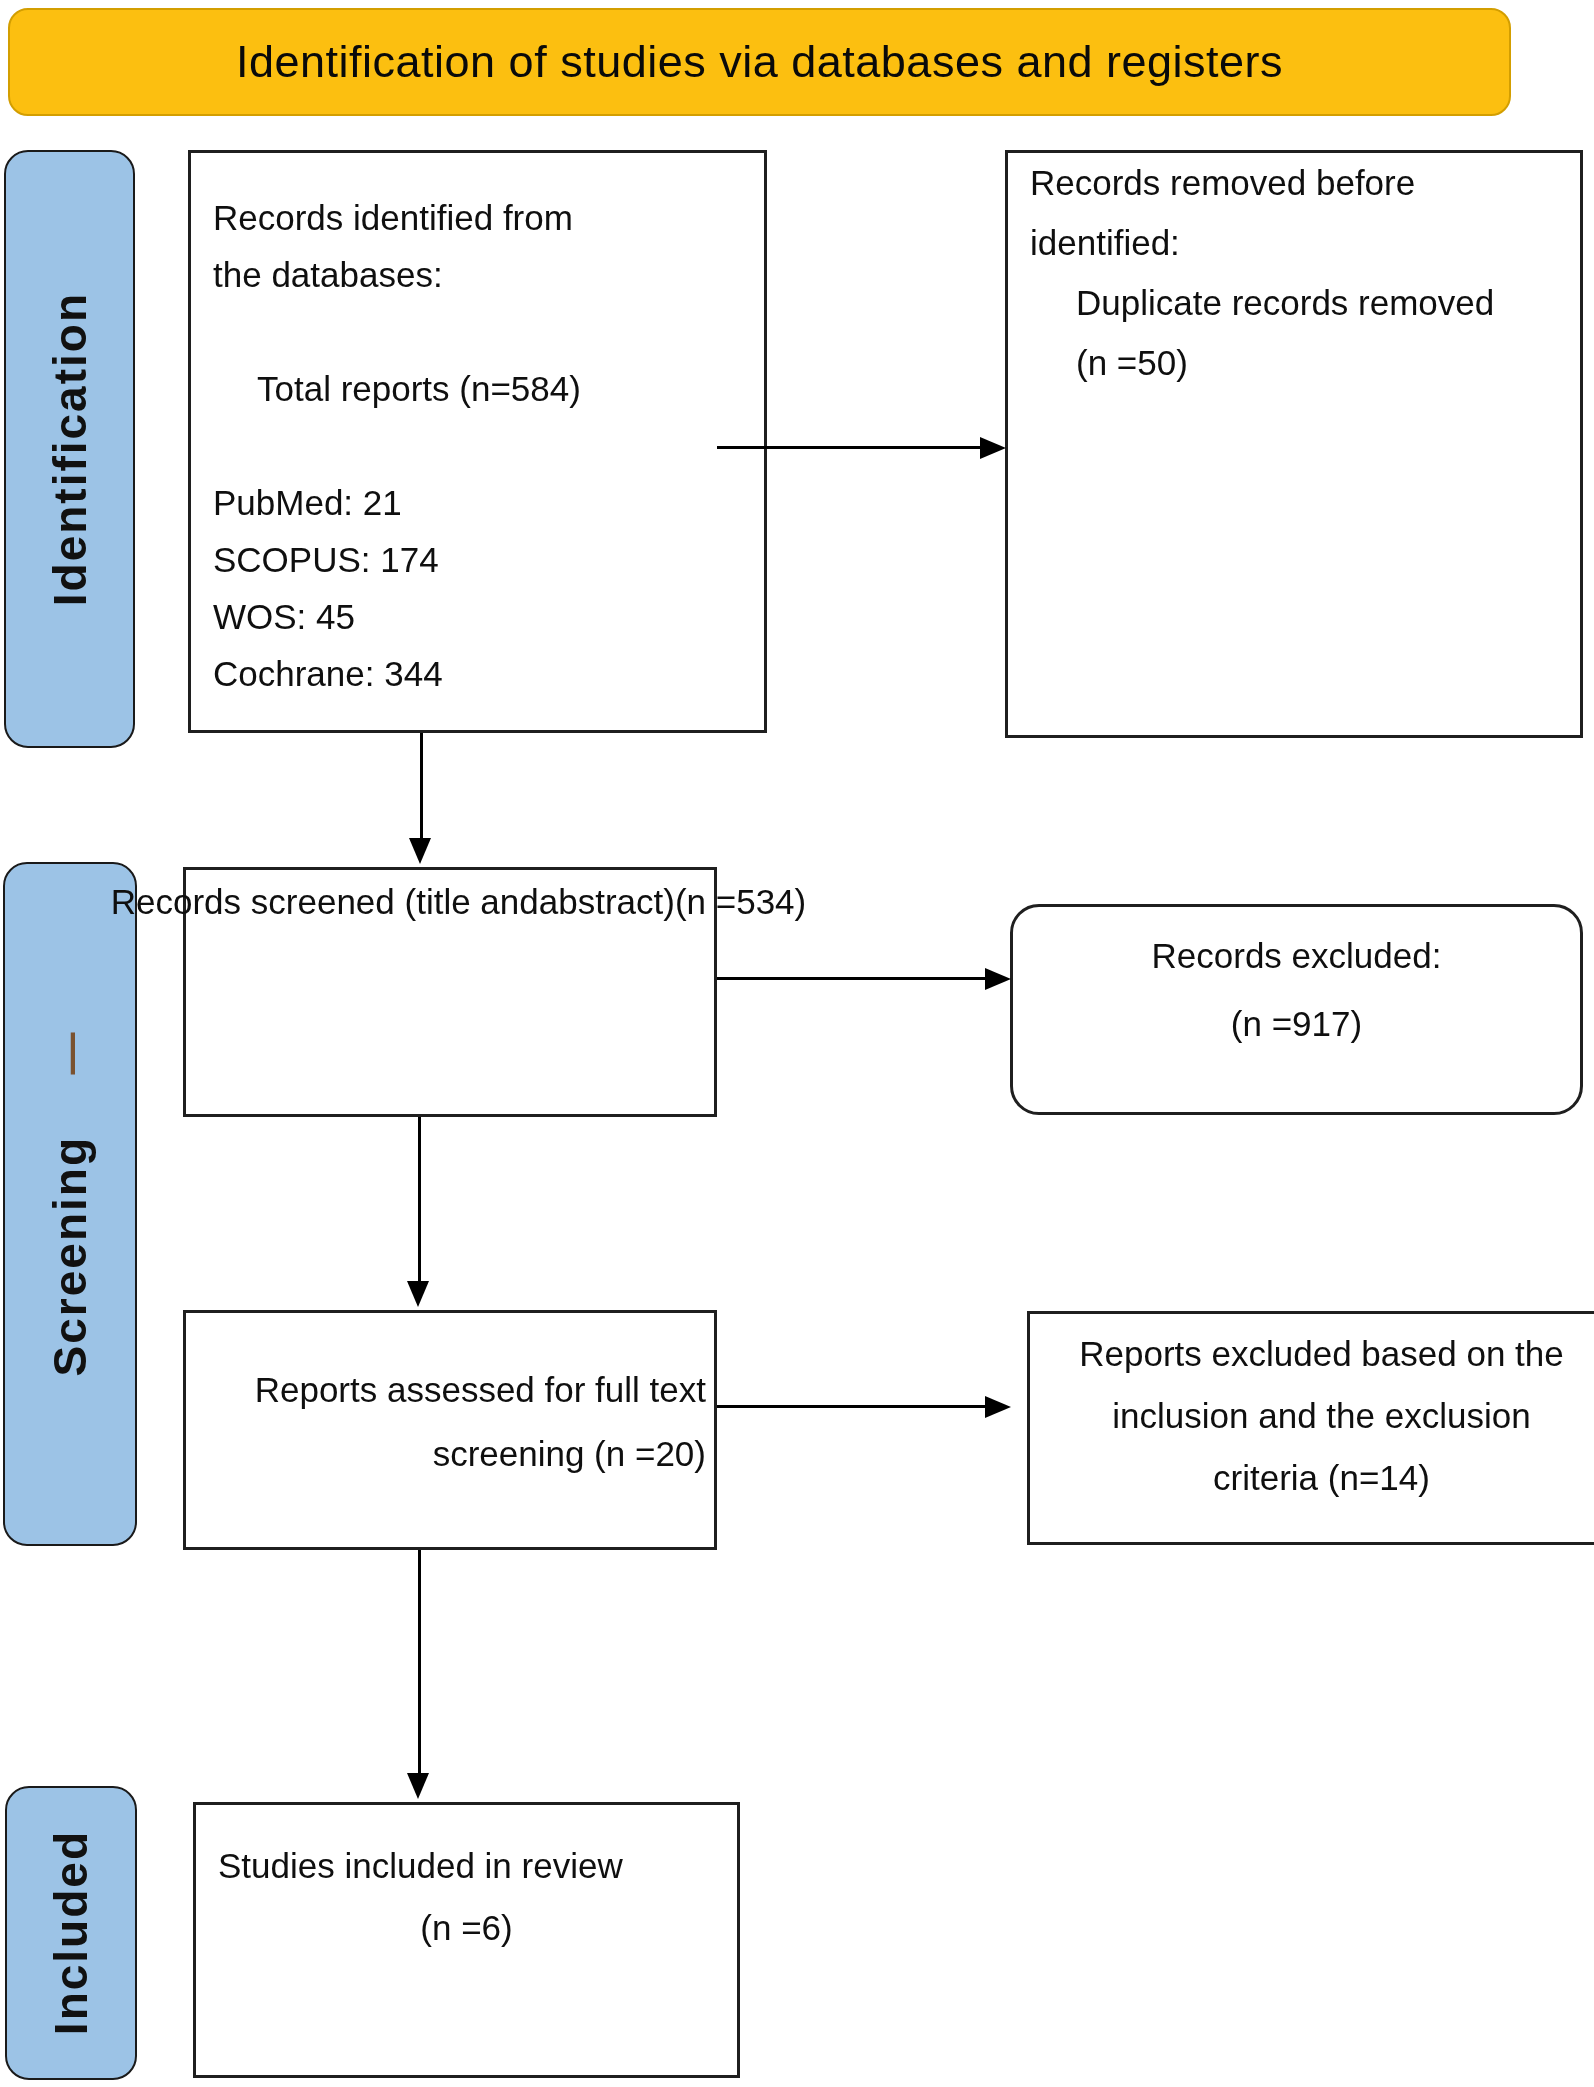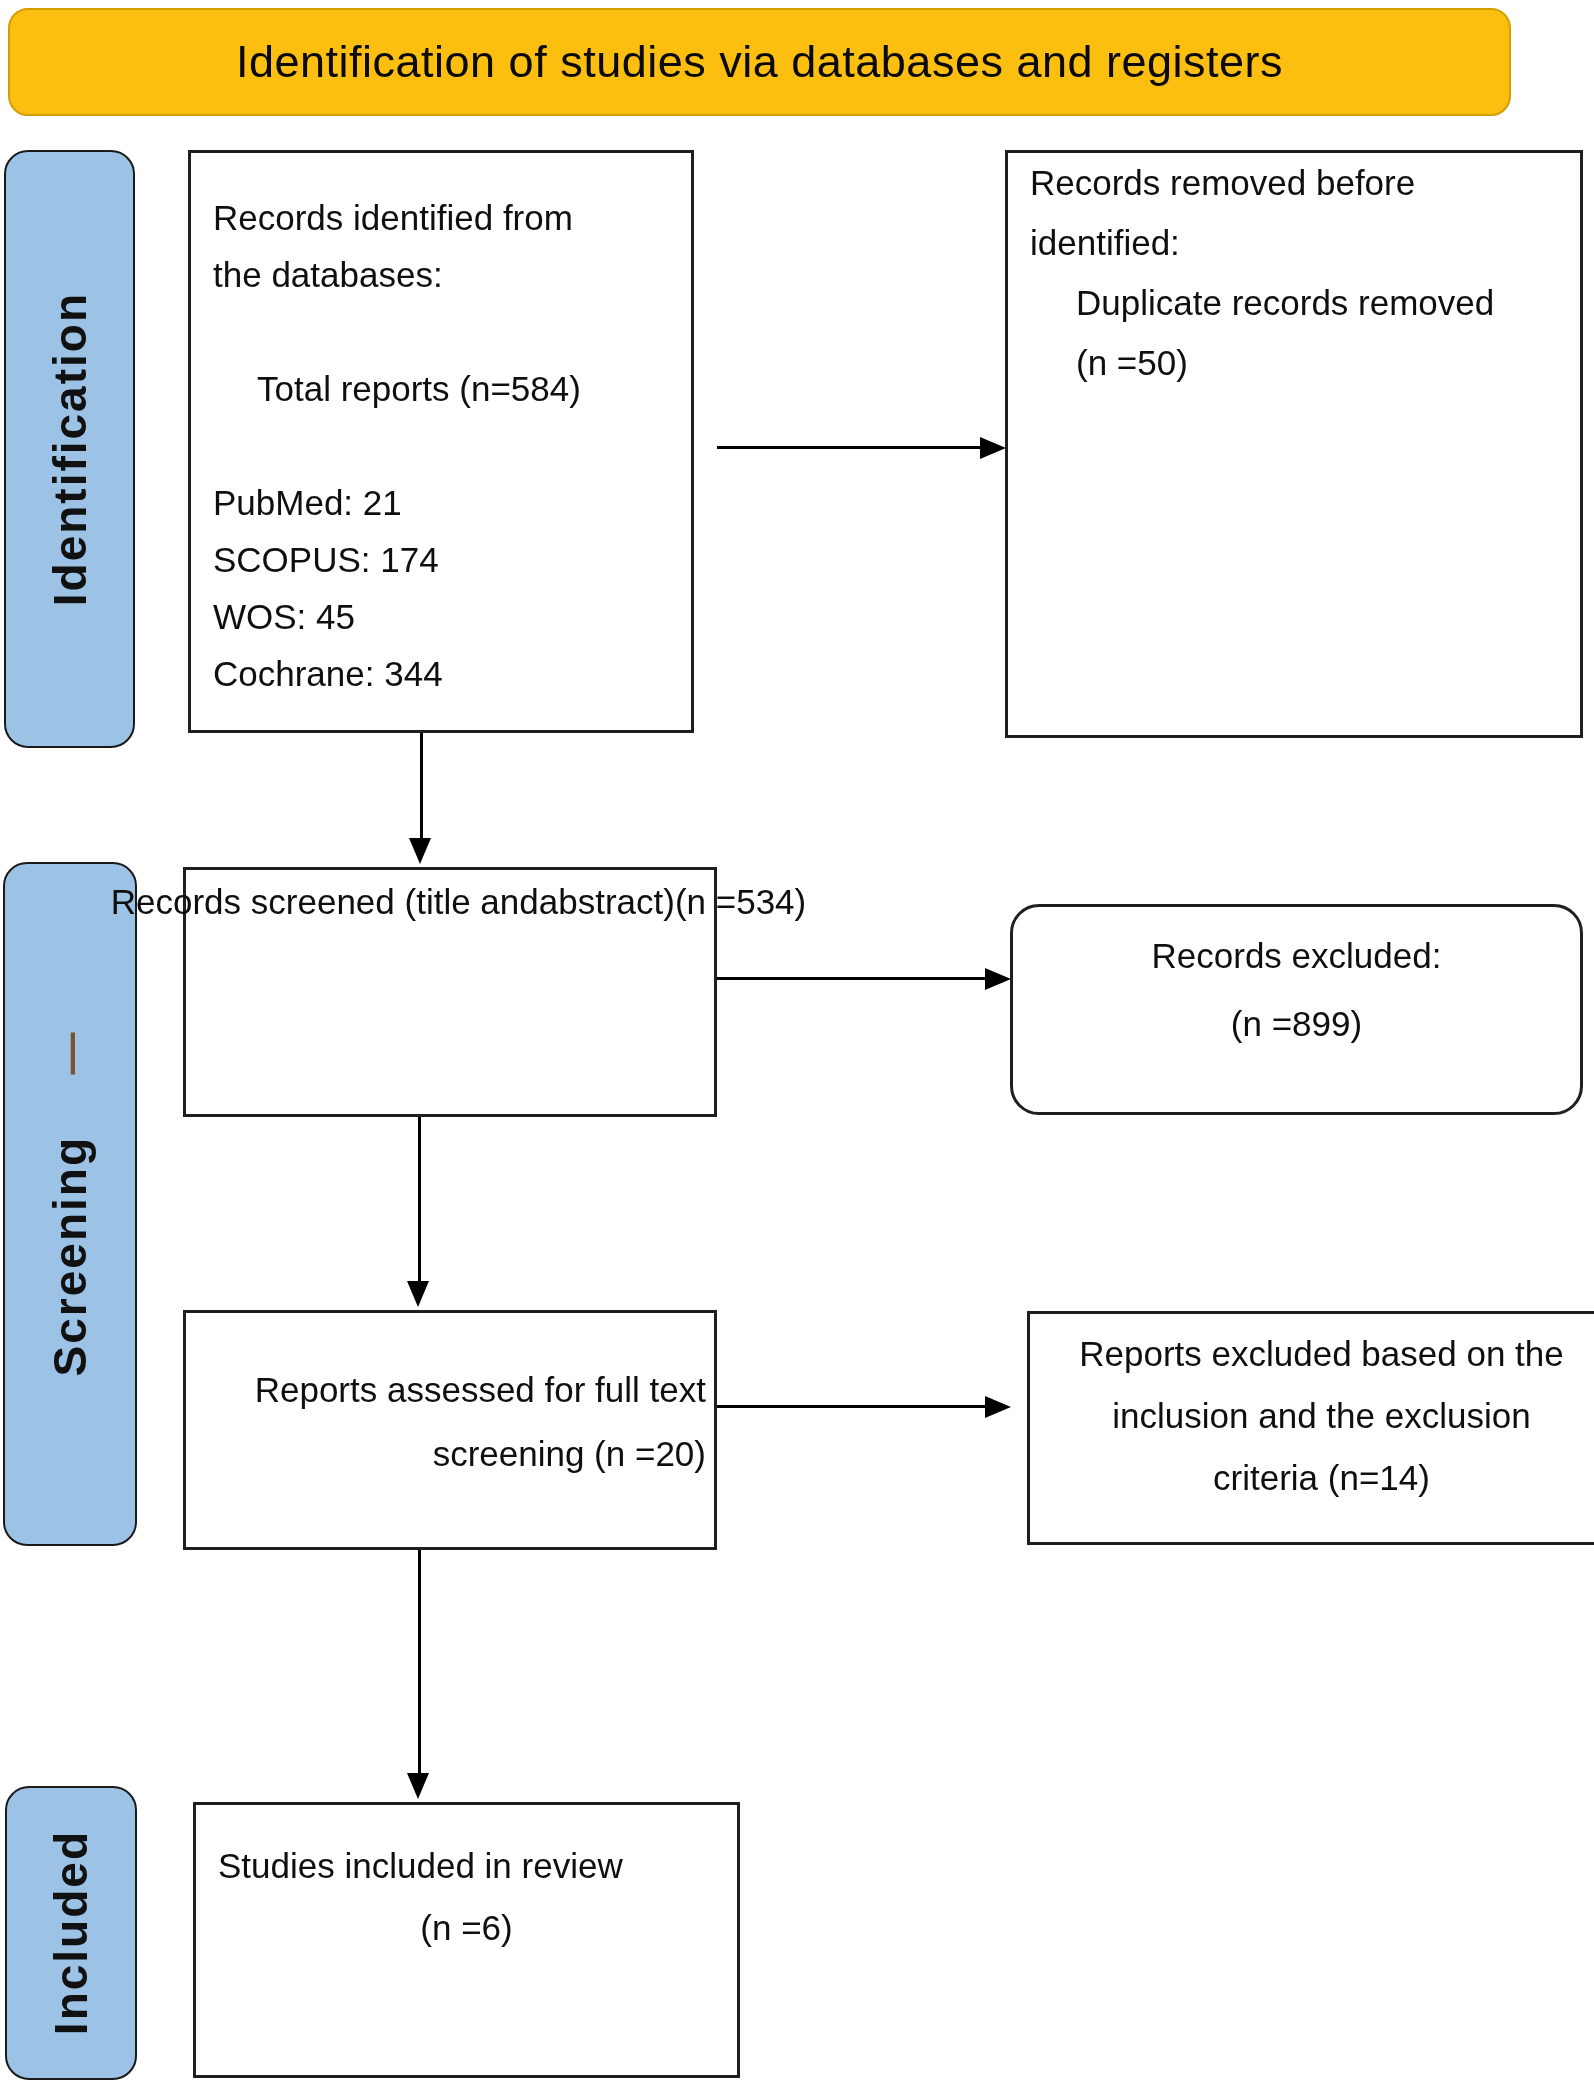--- a/index.html
+++ b/index.html
@@ -64,21 +64,21 @@
     position:absolute;
     background:#ffffff;
     border:3px solid var(--box-border);
     box-sizing:border-box;
     font-size:35px;
     color:var(--text-color);
   }
   .wbox .line{white-space:nowrap;}
   .blank{visibility:hidden;}
   #box-identified{
-    left:188px;top:150px;width:506px;height:583px;
+    left:188px;top:150px;width:579px;height:583px;
     line-height:57px;
     padding:36px 8px 0 22px;
   }
   #box-identified .indent{padding-left:44px;}
   #box-removed{
     left:1005px;top:150px;width:578px;height:588px;
     line-height:60px;
     display:flex;flex-direction:column;justify-content:flex-start;
     padding:0 8px 34px 22px;
   }
@@ -188,21 +188,21 @@
   </div>
 
   <div class="wbox" id="box-screened">
     <div class="line">Records screened (title and</div>
     <div class="line">abstract)</div>
     <div class="line">(n =534)</div>
   </div>
 
   <div class="wbox" id="box-excluded">
     <div class="line">Records excluded:</div>
-    <div class="line">(n =899)</div>
+    <div class="line">(n =917)</div>
   </div>
 
   <div class="wbox" id="box-assessed">
     <div class="line">Reports assessed for full text</div>
     <div class="line">screening (n =20)</div>
   </div>
 
   <div class="wbox" id="box-excluded-ft">
     <div class="line">Reports excluded based on the</div>
     <div class="line">inclusion and the exclusion</div>

